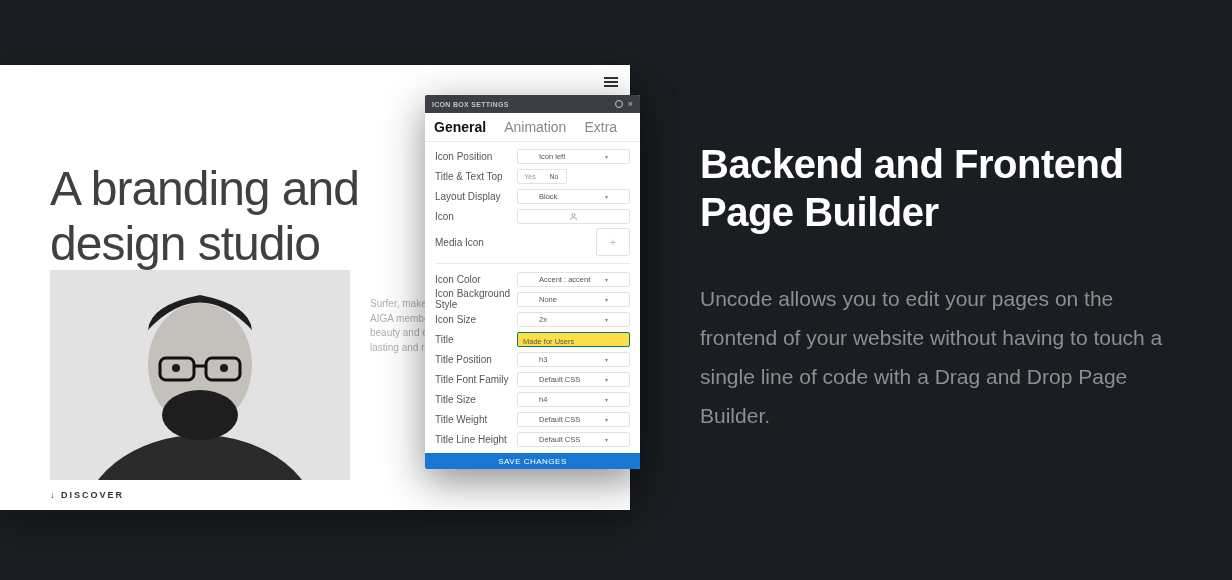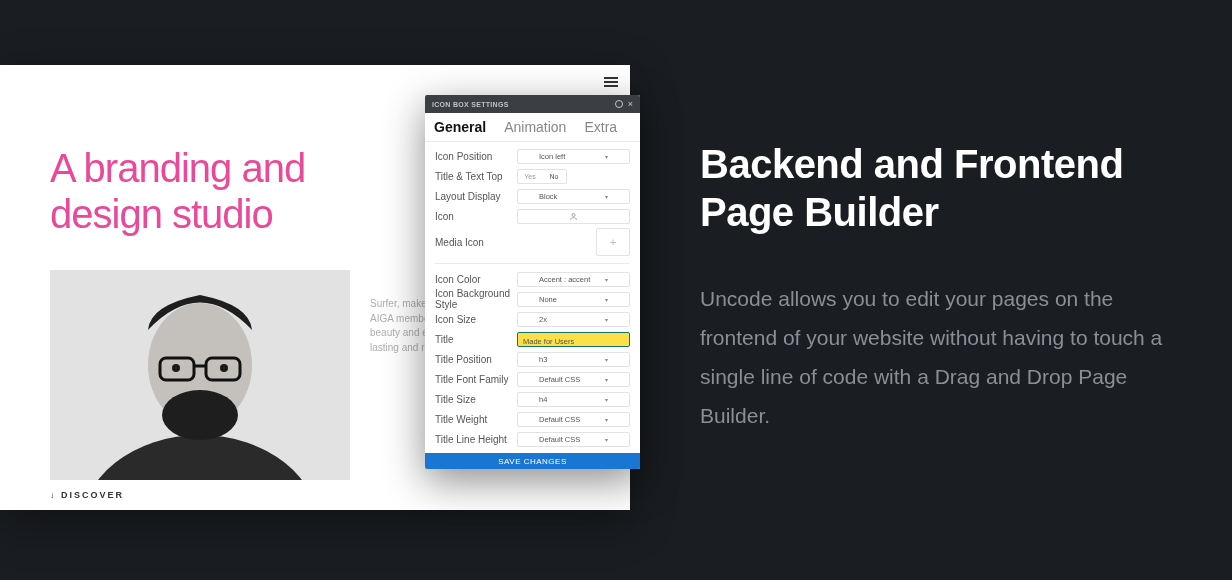--- a/index.html
+++ b/index.html
@@ -7,21 +7,21 @@
 
 
 .text-col{position:absolute;left:700px;top:140px;width:470px;color:#fff}
 .text-col h2{font-size:40px;font-weight:700;line-height:1.2;letter-spacing:-0.5px;margin-bottom:44px}
 .text-col p{font-size:21px;line-height:1.85;color:#8b8e93;font-weight:400}
 
 
 .page{position:absolute;left:0;top:65px;width:630px;height:445px;background:#fff;box-shadow:0 12px 40px rgba(0,0,0,.35)}
 .menu-btn{position:absolute;right:12px;top:12px;width:14px;height:10px;display:flex;flex-direction:column;justify-content:space-between}
 .menu-btn span{height:2px;background:#333;width:100%}
-.hero-title{position:absolute;left:50px;top:80px;font-size:40px;line-height:1.15;font-weight:500;color:#ec4899;letter-spacing:-1px}
+.hero-title{position:absolute;left:50px;top:96px;font-size:48px;line-height:1.15;font-weight:500;color:#404040;letter-spacing:-1px}
 .portrait{position:absolute;left:50px;top:205px;width:300px;height:210px;background:linear-gradient(#e6e6e6,#d8d8d8);overflow:hidden}
 .portrait svg{width:100%;height:100%}
 .body-txt{position:absolute;left:370px;top:232px;font-size:10px;line-height:1.45;color:#aeaeae;width:200px}
 .discover{position:absolute;left:50px;bottom:10px;font-size:9px;letter-spacing:2px;color:#333;font-weight:600}
 
 
 .panel{position:absolute;left:425px;top:95px;width:215px;background:#fff;box-shadow:0 12px 40px rgba(0,0,0,.45);font-size:8px;border-radius:2px;overflow:hidden}
 .panel-hdr{background:#3b3f44;color:#bfc2c6;height:18px;display:flex;align-items:center;justify-content:space-between;padding:0 7px}
 .panel-hdr-l{font-size:7px;font-weight:700;letter-spacing:.3px}
 .panel-hdr-r{display:flex;gap:5px;align-items:center}

